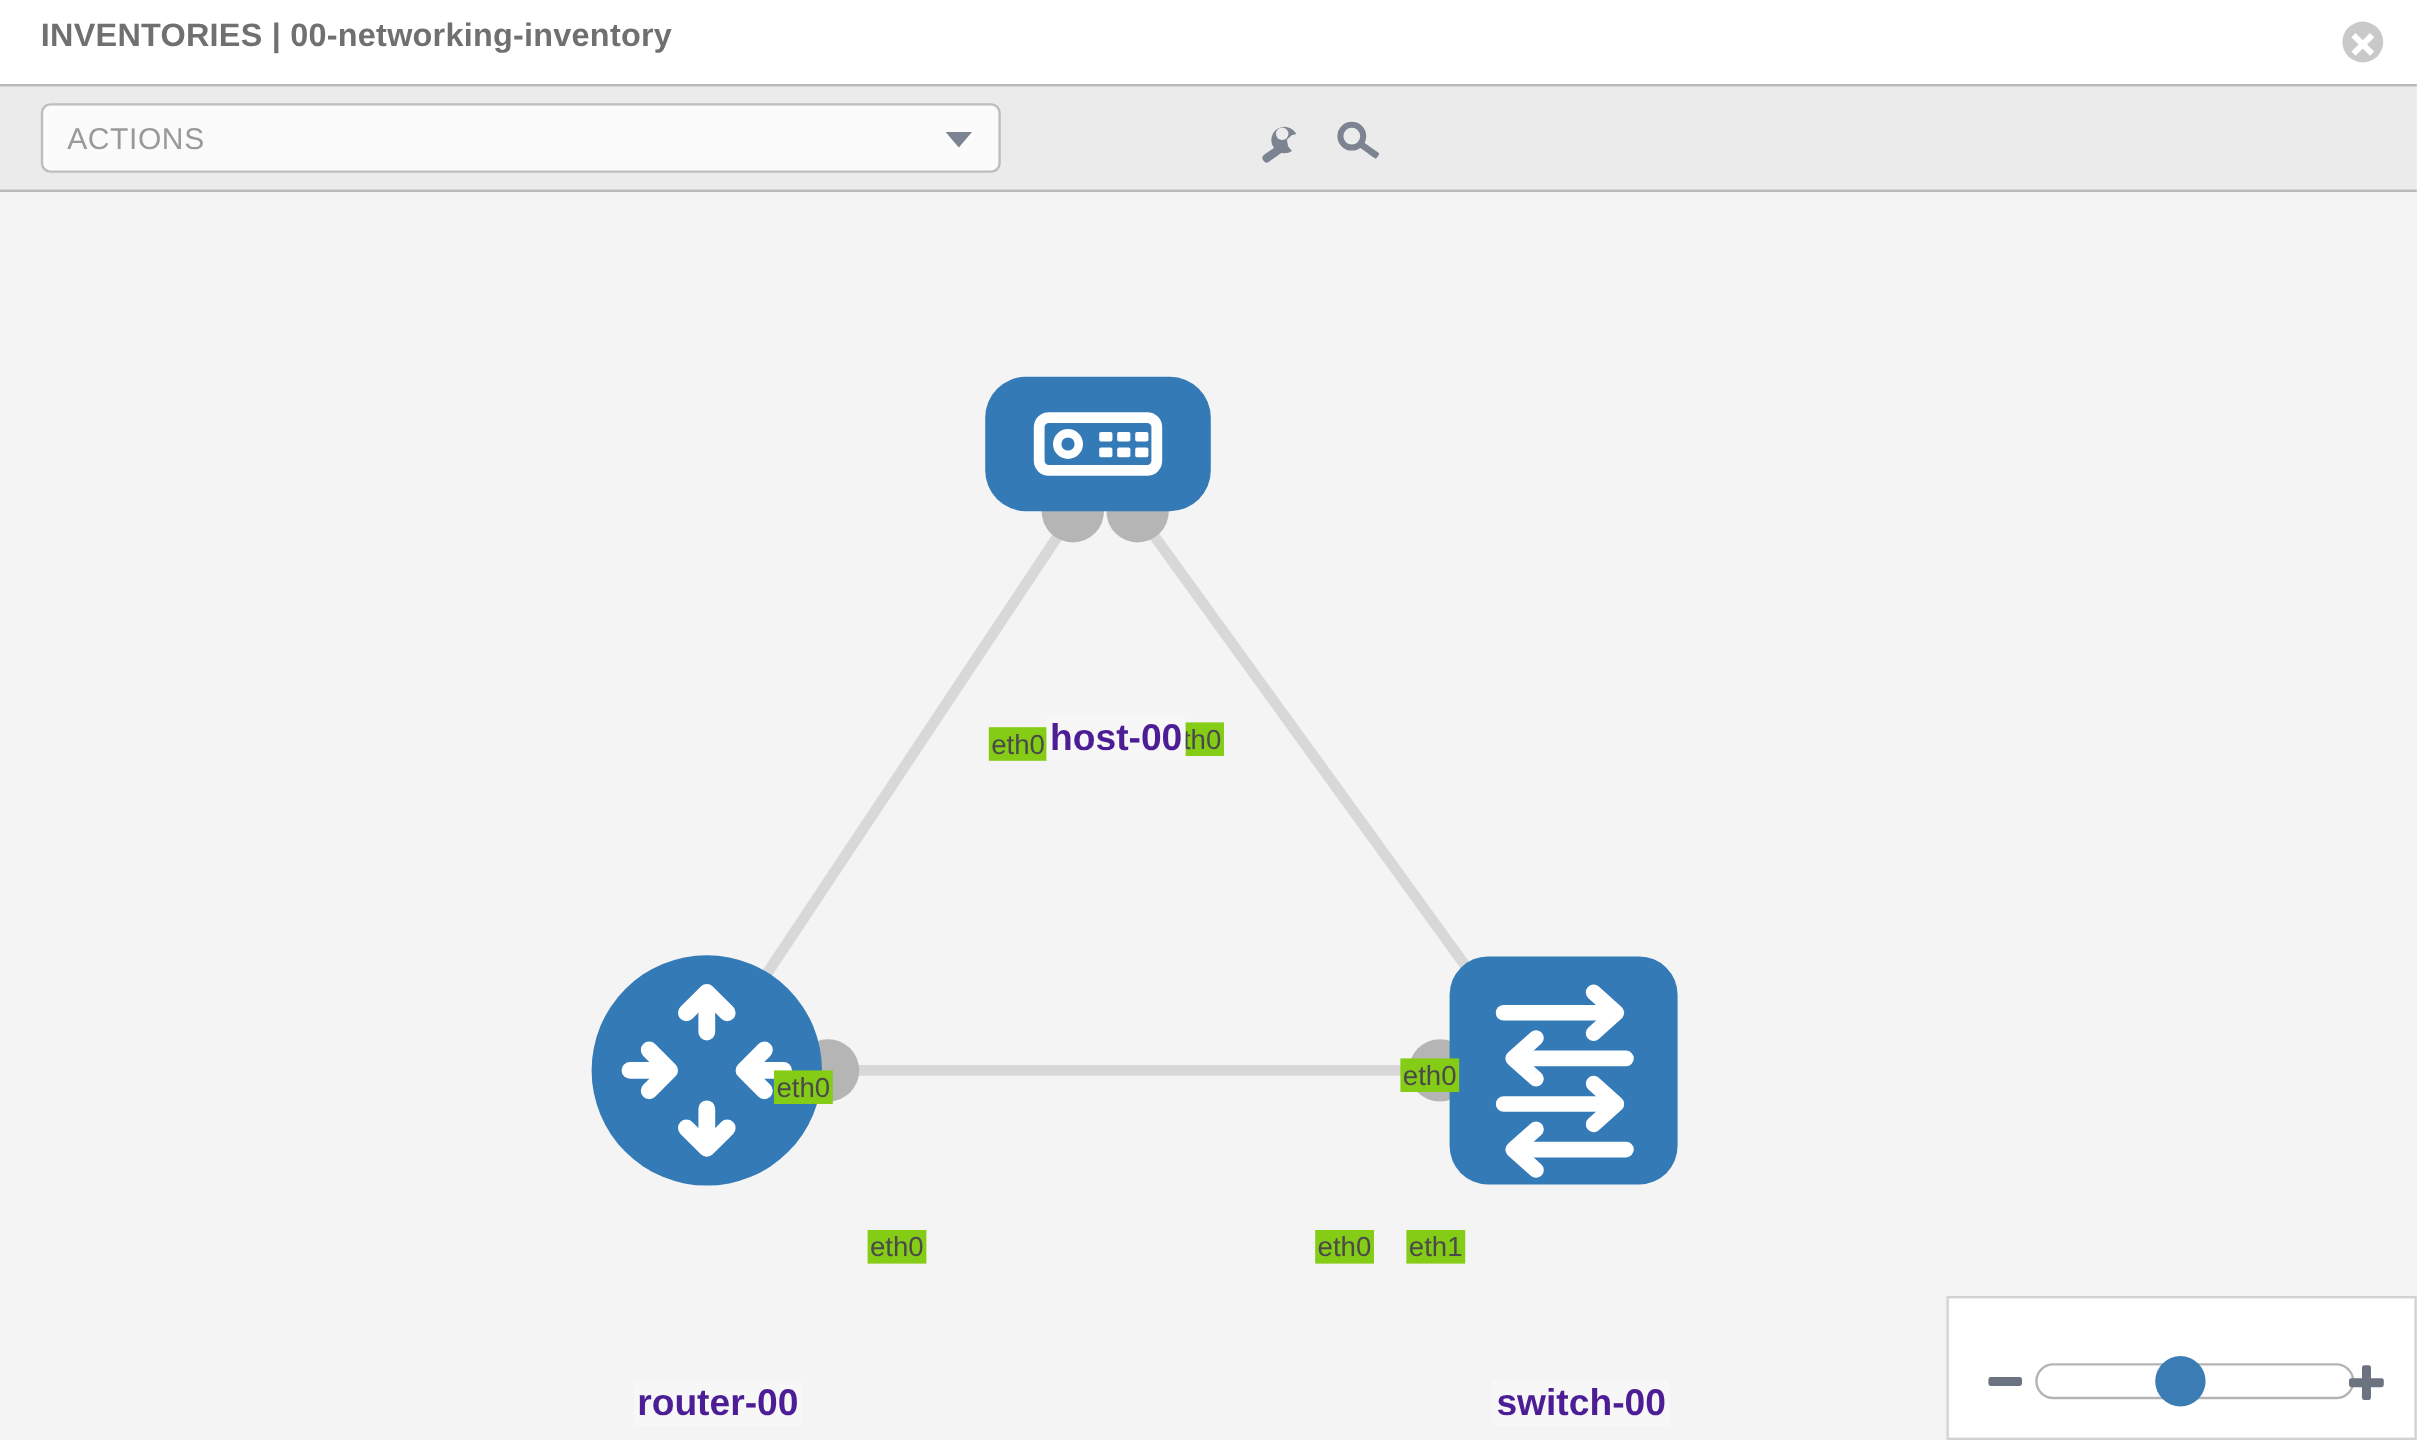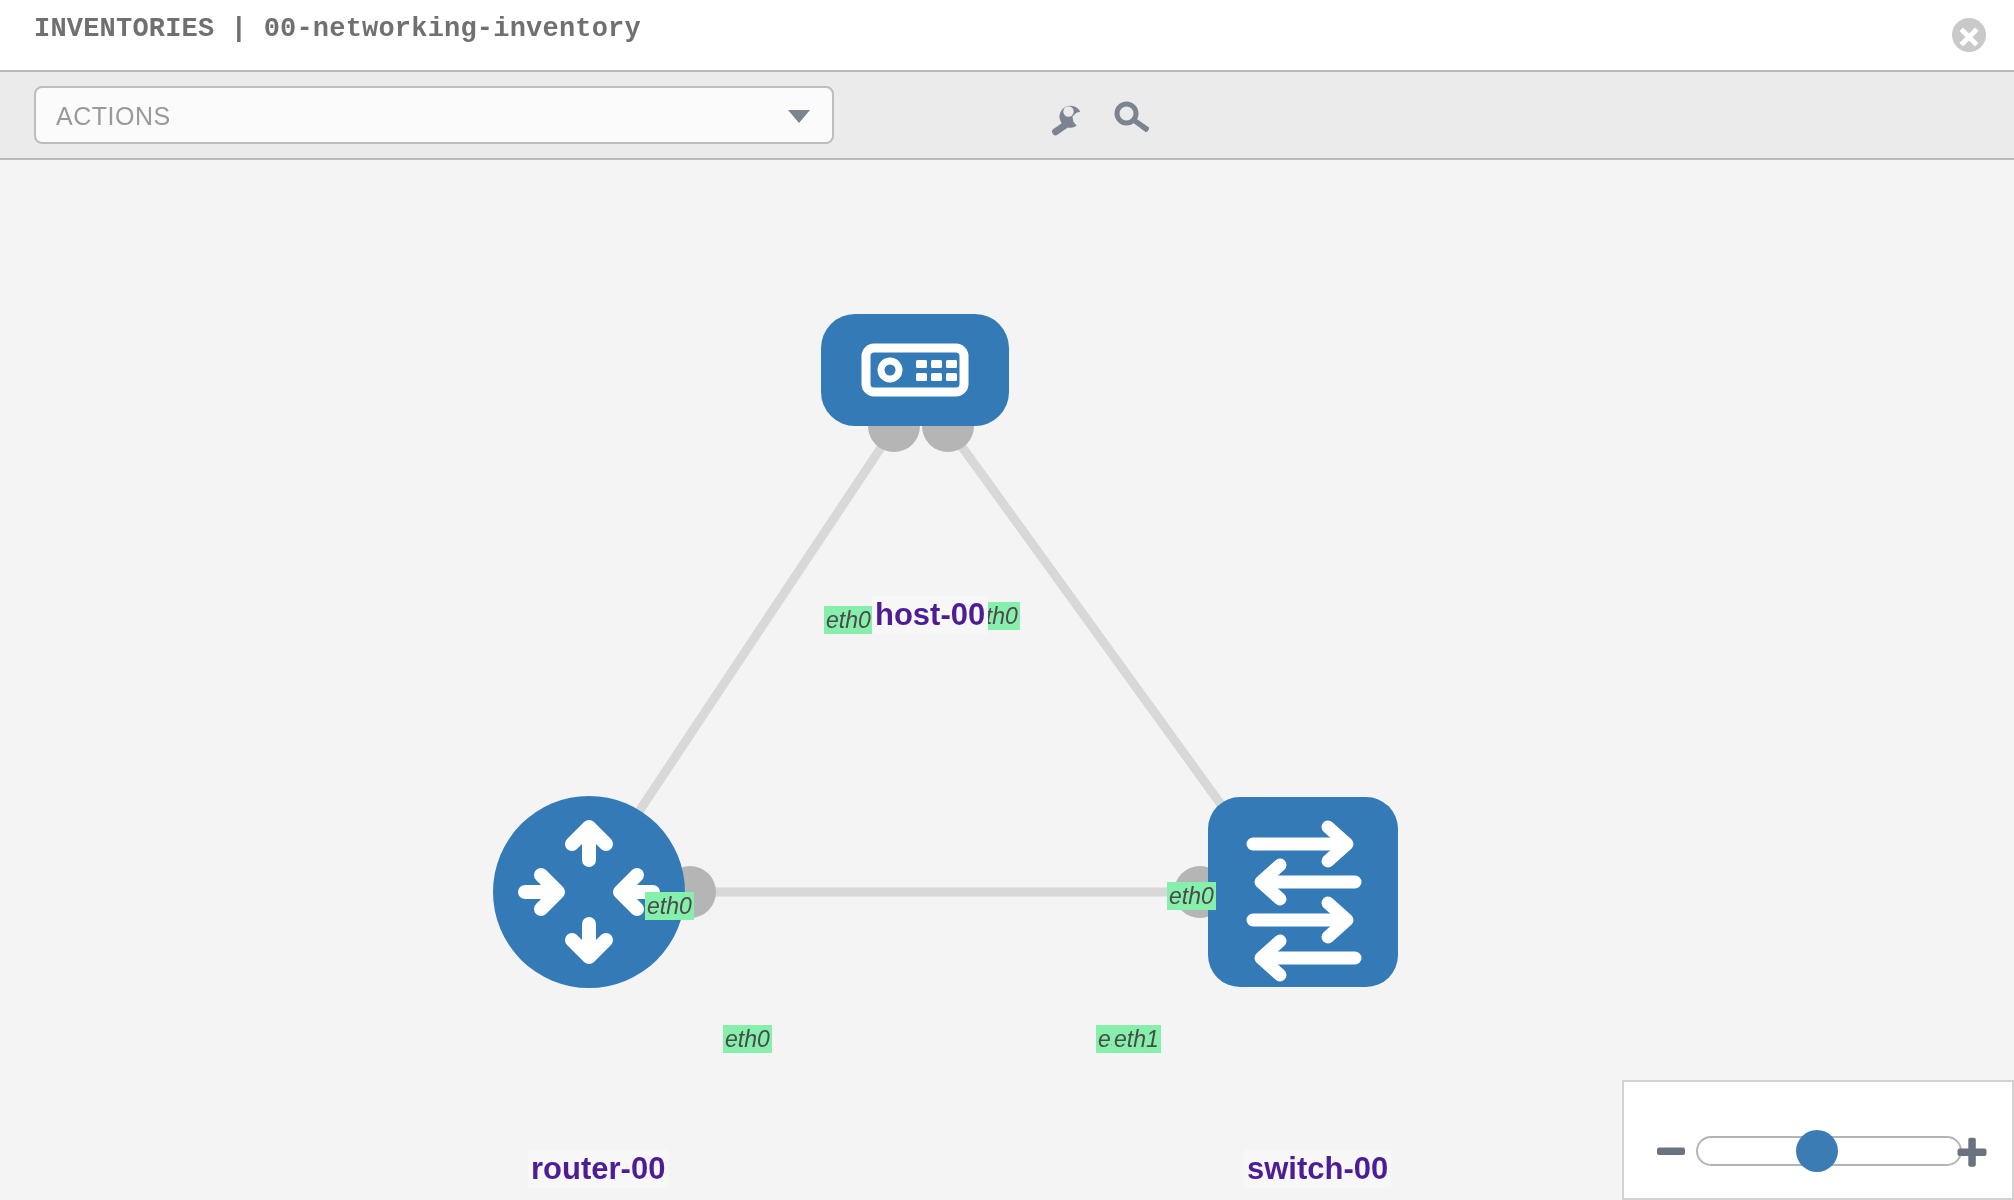--- a/index.html
+++ b/index.html
@@ -24,21 +24,20 @@
     box-sizing: border-box;
   }
   .header-title {
     position: absolute;
     left: 34px; top: 14px;
     font-size: 27px;
     font-weight: bold;
     color: #707070;
     letter-spacing: 0.2px;
     white-space: nowrap;
-    font-family: Liberation Mono, monospace;
   }
   .close-btn {
     position: absolute;
     right: 28px; top: 18px;
     width: 34px; height: 34px;
     border-radius: 50%;
     background: #c9c9c9;
     cursor: pointer;
   }
   .close-btn svg { display: block; }
@@ -116,27 +115,26 @@
   }
   .topology-svg {
     position: absolute;
     left: 0; top: 0;
     width: 2014px; height: 1040px;
   }
 
   
   .edge-label {
     position: absolute;
-    background: #86efac;
+    background: #84cc16;
     color: #4a4a4a;
     font-size: 23px;
     line-height: 28px;
     padding: 0 2px;
     white-space: nowrap;
-    font-style: italic;
   }
   .node-label {
     position: absolute;
     background: #f7f7f7;
     color: #4c1d95;
     font-size: 31px;
     line-height: 38px;
     padding: 0 3px;
     white-space: nowrap;
     font-weight: bold;
@@ -303,21 +301,21 @@
   <div class="edge-label" style="left:971px; top:442px;">eth0</div>
 
   <div class="edge-label" style="left:645px; top:732px;">eth0</div>
 
   <div class="edge-label" style="left:1167px; top:722px;">eth0</div>
 
   <div class="edge-label" style="left:723px; top:865px;">eth0</div>
 
   <div class="edge-label" style="left:1096px; top:865px;">eth0</div>
 
-  <div class="edge-label" style="left:1112px; top:865px;">eth1</div>
+  <div class="edge-label" style="left:1172px; top:865px;">eth1</div>
 
   <div class="node-label" style="left:872px; top:436px;">host-00</div>
 
   <div class="node-label" style="left:528px; top:990px;">router-00</div>
 
   <div class="node-label" style="left:1244px; top:990px;text-align:center;">switch-00</div>
 </div>
 
 <div class="zoom-panel">
 

